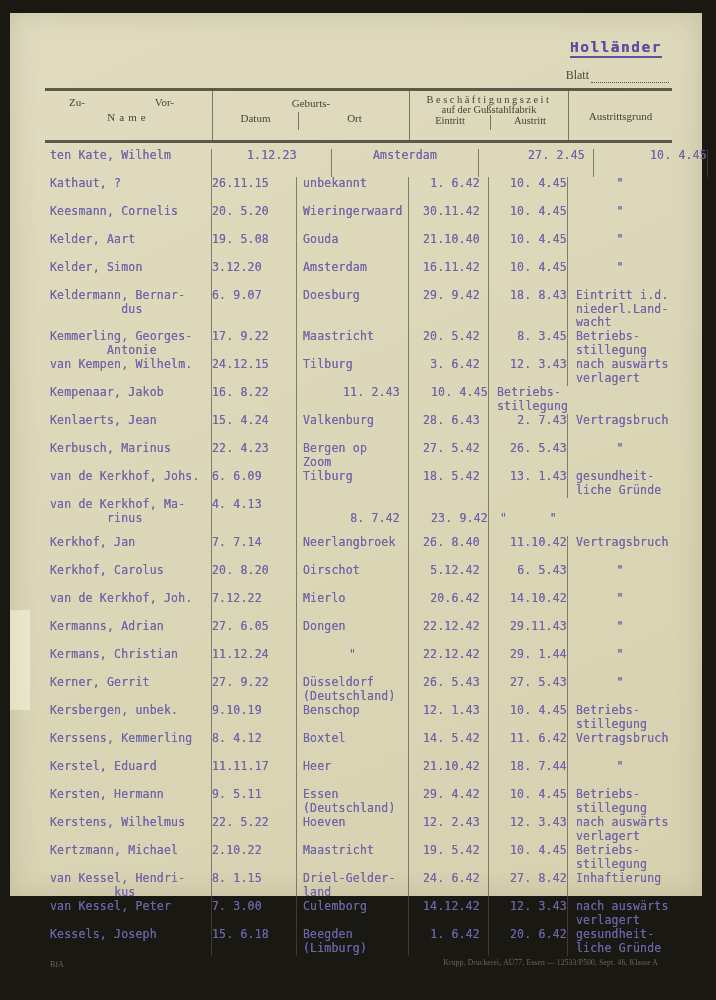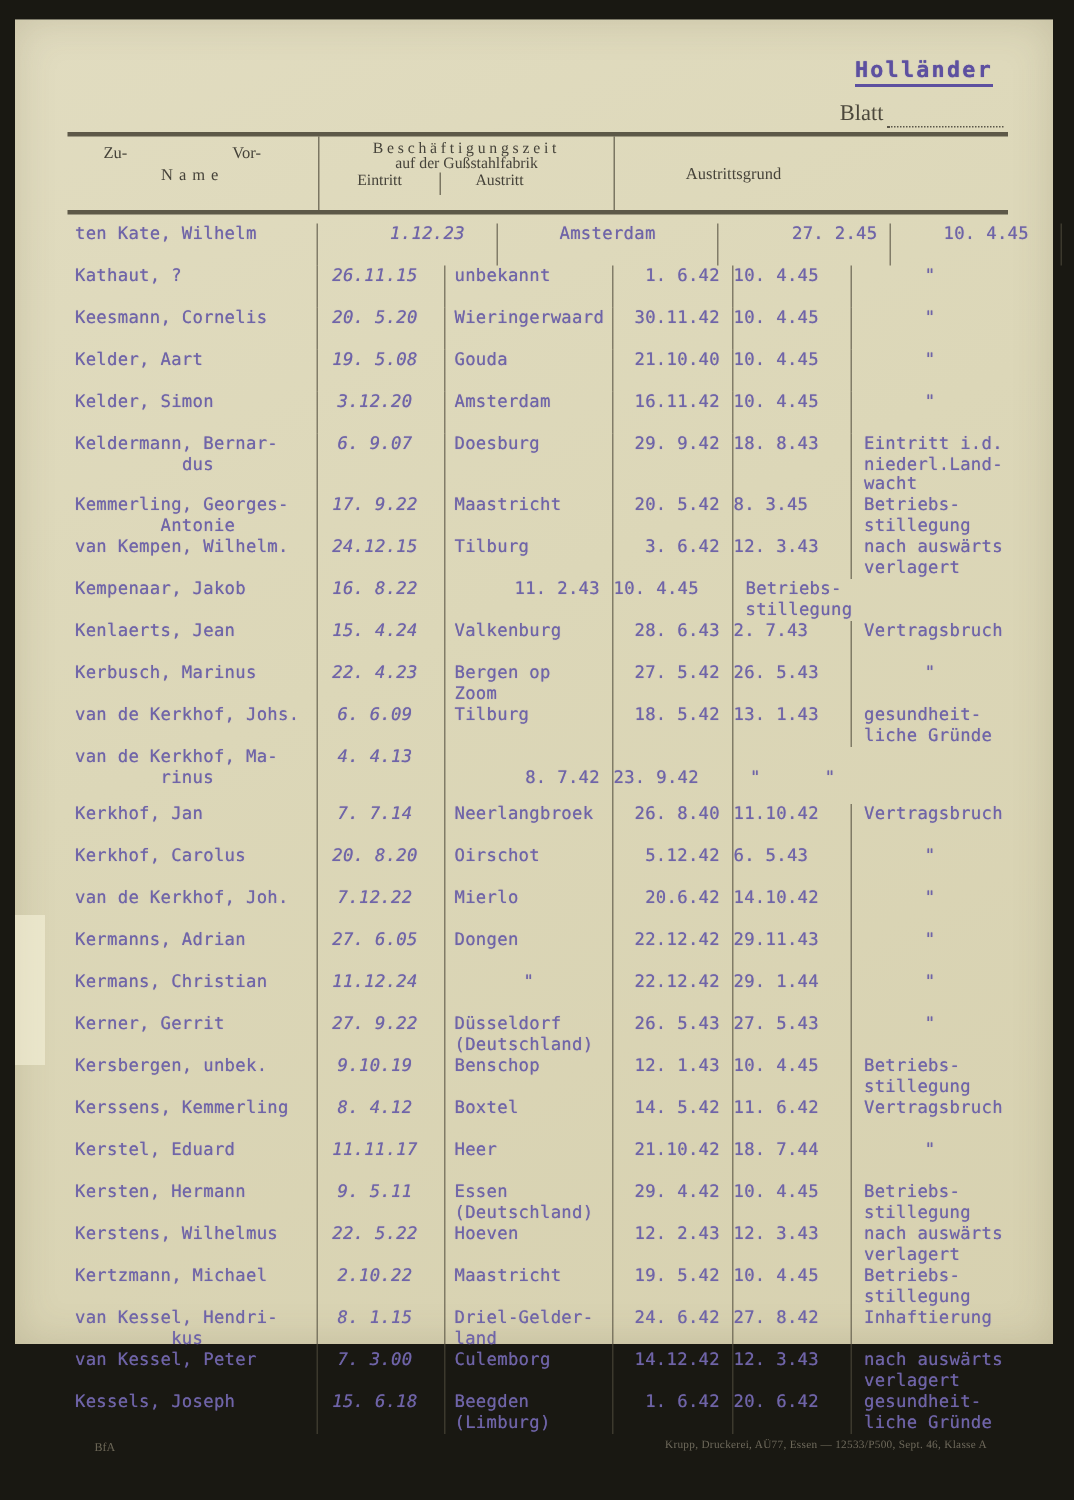--- a/index.html
+++ b/index.html
@@ -20,21 +20,21 @@
     background:rgba(248,244,221,.55);
   }
   .stamp{
     position:absolute;top:26px;right:40px;
     color:#5d50a0;font-size:14.5px;font-weight:bold;letter-spacing:1.5px;
     border-bottom:2px solid #5d50a0;padding-bottom:1px;
     text-shadow:0 0 .6px #5d50a0;
   }
   .blatt{
     position:absolute;top:55px;right:33px;
-    color:#4c483c;font-family:"Liberation Serif",serif;font-size:15px;
+    color:#4c483c;font-family:"Liberation Serif",serif;font-size:12px;
     display:flex;align-items:flex-end;
   }
   .blatt .leader{display:inline-block;width:78px;border-bottom:1.5px dotted #5a5648;margin-left:2px;}
 
   .doc-table{position:absolute;left:35px;top:75px;width:627px;}
   .thead{
     display:grid;grid-template-columns:167px 197px 159px 104px;
     border-top:3px solid rgba(70,66,52,.85);
     border-bottom:3px solid rgba(70,66,52,.85);
     height:49px;
@@ -59,29 +59,29 @@
   .row{
     display:grid;grid-template-columns:167px 85px 112px 80px 79px 104px;
     height:28px;
   }
   .c{
     white-space:pre-wrap;overflow:visible;
     font-size:11.5px;line-height:13.5px;letter-spacing:.2px;
     color:#6f64a8;text-shadow:0 0 .5px rgba(111,100,168,.8);
   }
   .c-name{padding-left:5px;border-right:1px solid rgba(80,75,60,.65);}
-  .c-date{text-align:center;padding-right:8px;border-right:1px solid rgba(80,75,60,.65);font-style:italic;}
+  .c-date{text-align:left;padding-right:8px;border-right:1px solid rgba(80,75,60,.65);}
   .c-place{padding-left:6px;border-right:1px solid rgba(80,75,60,.65);}
   .c-entry{text-align:right;padding-right:8px;border-right:1px solid rgba(80,75,60,.65);}
-  .c-exit{padding-right:14px;border-right:1px solid rgba(80,75,60,.65);}
+  .c-exit{text-align:right;border-right:1px solid rgba(80,75,60,.65);}
   .c-reason{padding-left:8px;}
   .c.ditto{text-align:center;padding-left:0;padding-right:0;}
 
   .footer-left{
-    position:absolute;left:53px;top:947px;
+    position:absolute;left:40px;top:947px;
     font-family:"Liberation Serif",serif;font-size:8px;color:#6b6656;
   }
   .footer-print{
     position:absolute;right:44px;top:945px;
     font-family:Liberation Serif, serif;font-size:7.5px;color:#6e695b;
     letter-spacing:.2px;
     margin-left:32px;
   }
 </style>
 </head>
@@ -98,20 +98,27 @@
   </div>
 
   <div class="doc-table">
     <div class="thead">
       <div class="h-name">
         <div class="h-name-top">
           <span>Zu-</span>
           <span>Vor-</span>
         </div>
         <div class="h-name-main">Name</div>
+      </div>
+      <div class="h-birth">
+        <div class="h-birth-top">Geburts-</div>
+        <div class="h-birth-sub">
+          <div class="h-datum">Datum</div>
+          <div class="h-ort">Ort</div>
+        </div>
       </div>
       <div class="h-emp">
         <div class="h-emp-1">Beschäftigungszeit</div>
         <div class="h-emp-2">auf der Gußstahlfabrik</div>
         <div class="h-emp-sub">
           <div class="h-entry">Eintritt</div>
           <div class="h-exit">Austritt</div>
         </div>
       </div>
       <div class="h-reason">Austrittsgrund</div>

